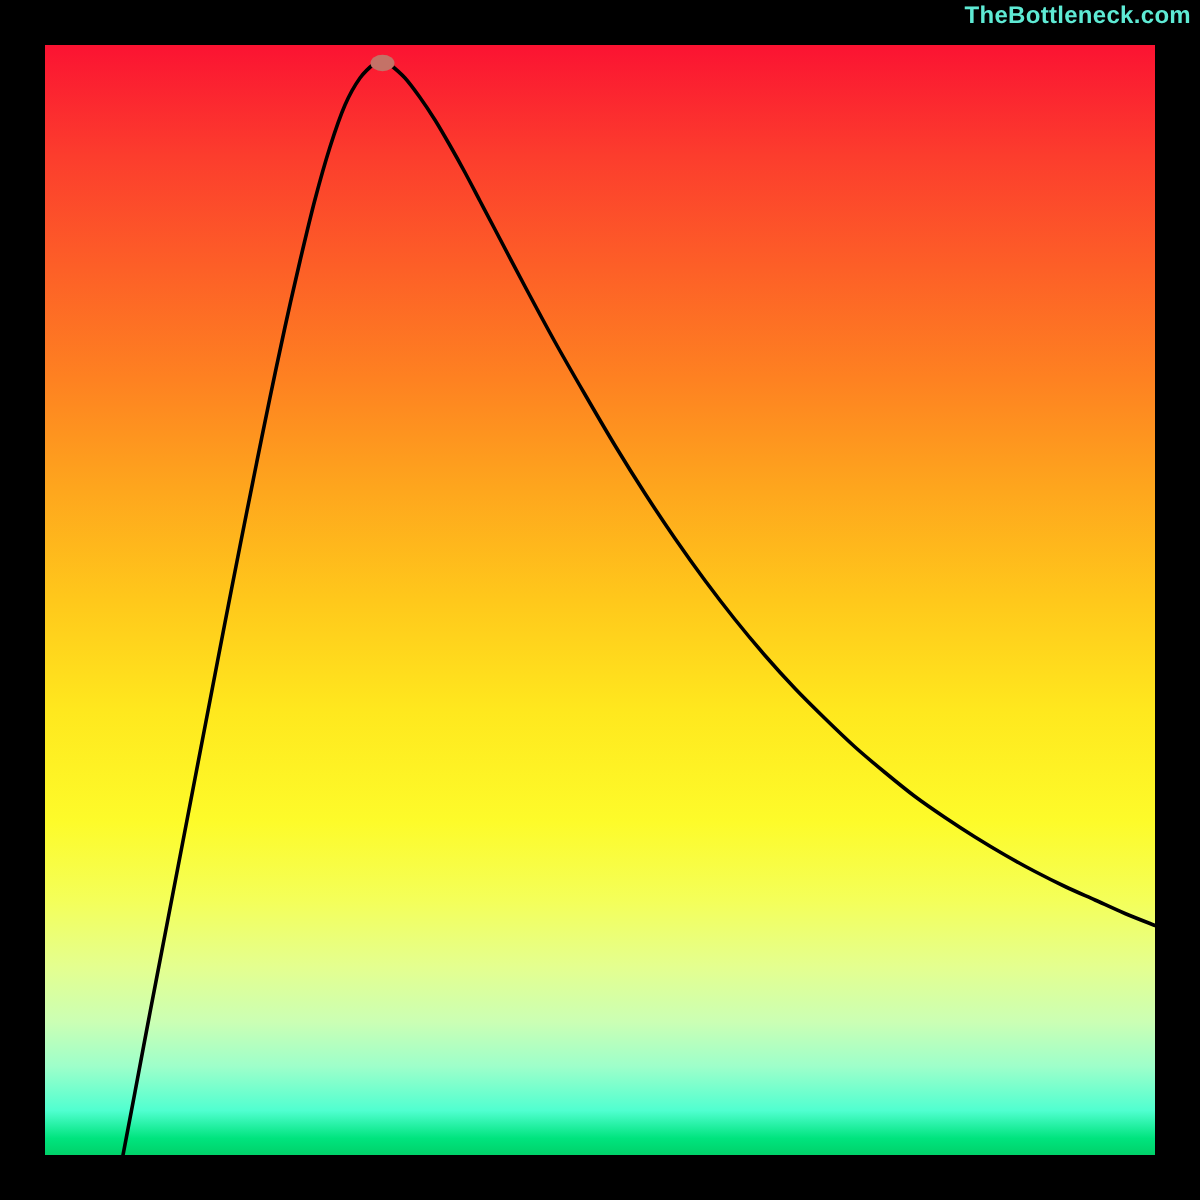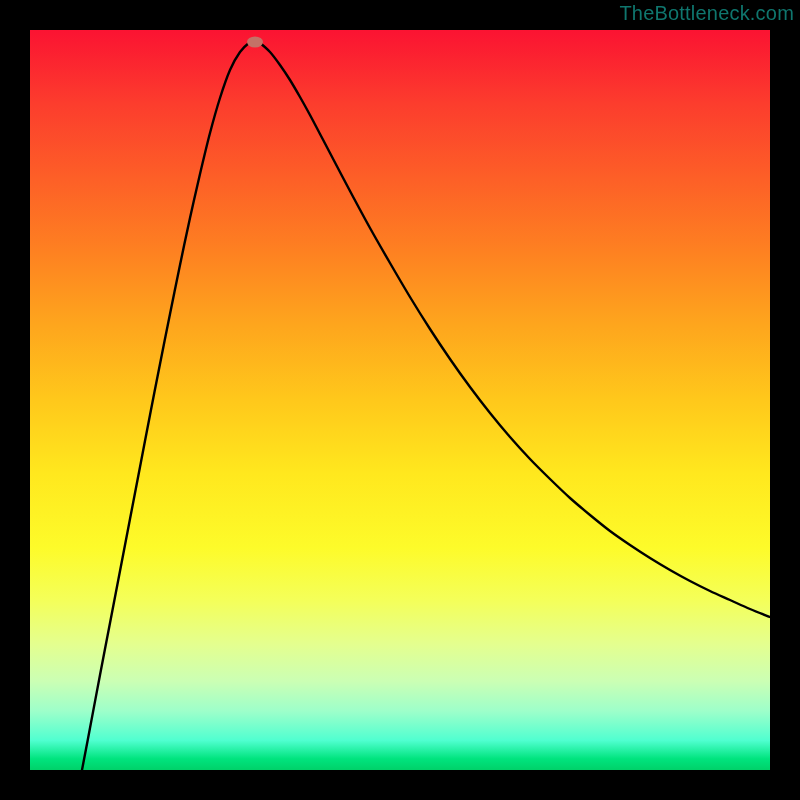--- a/index.html
+++ b/index.html
@@ -7,23 +7,23 @@
     width: 800px;
     height: 800px;
     background: #000;
     position: relative;
     font-family: Arial, Helvetica, sans-serif;
   }
   .watermark {
     position: absolute;
     top: 2px;
     right: 6px;
-    color: #0f766e;
-    font-size: 20px;
-    font-weight: 400;
+    color: #5eead4;
+    font-size: 16px;
+    font-weight: 700;
     z-index: 10;
     letter-spacing: 0.2px;
   }
   .plot-frame {
     position: absolute;
     left: 30px;
     top: 30px;
     width: 740px;
     height: 740px;
     background: #fff;

